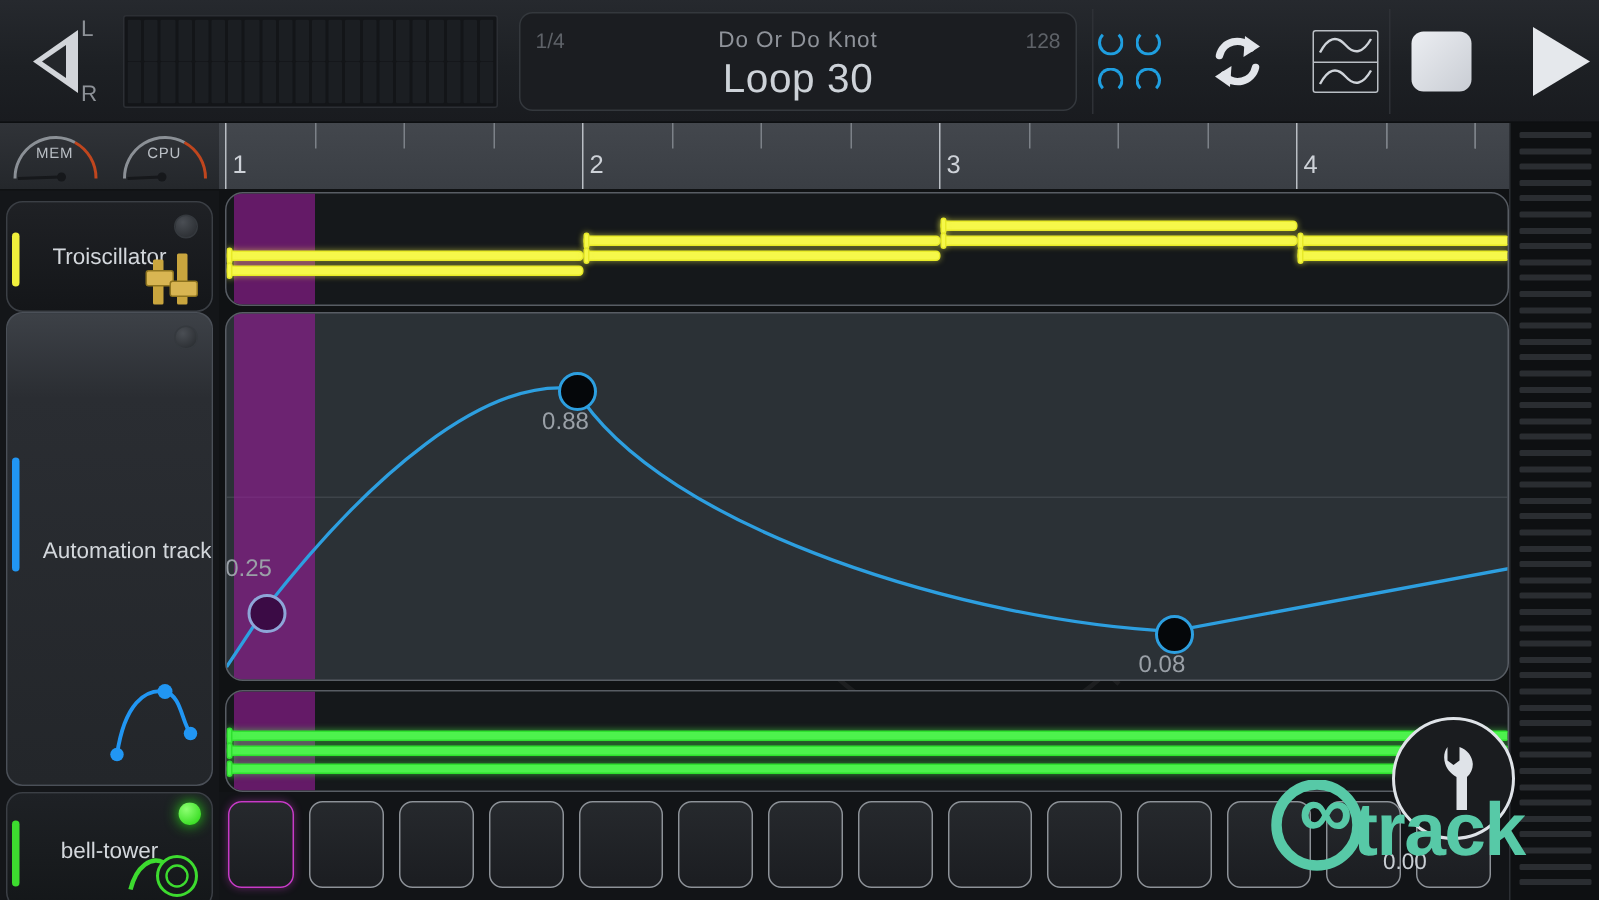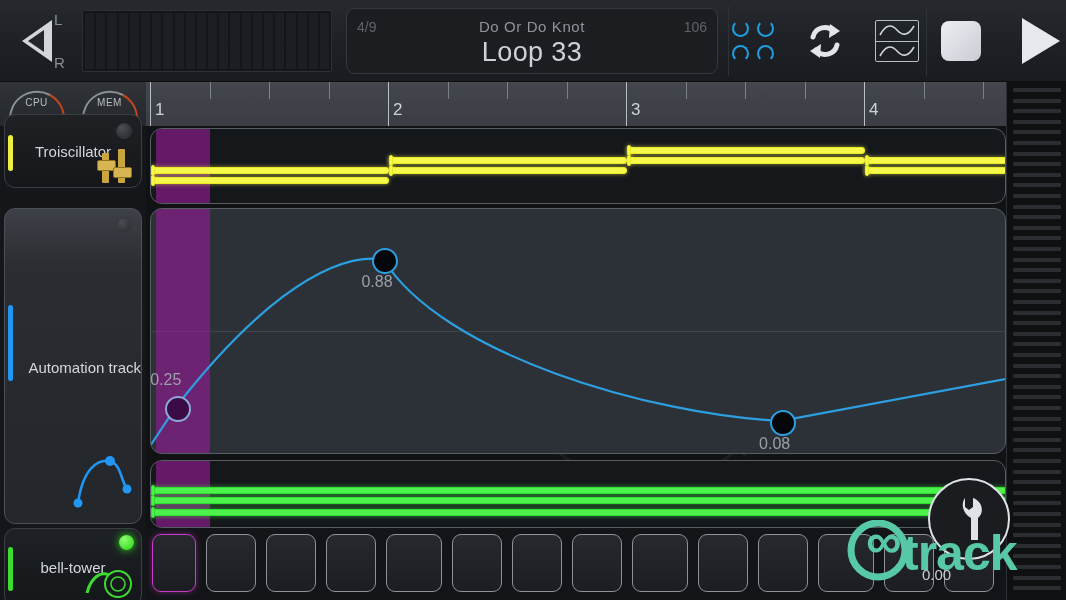--- a/index.html
+++ b/index.html
@@ -65,21 +65,21 @@
   .gauge span{position:relative;color:#b9bec4;font-size:10px;letter-spacing:.5px;z-index:2;top:-2px;}
 
   .track{position:absolute;left:4px;width:138px;border-radius:11px;box-sizing:border-box;overflow:hidden;}
   .track .accent{position:absolute;left:3px;width:5px;border-radius:3px;}
   .track .tname{position:absolute;left:0;right:0;text-align:center;color:#d3d7dc;font-size:15px;font-weight:300;line-height:17px;}
   .knob{position:absolute;right:9px;top:8px;width:14px;height:14px;border-radius:50%;
     background:radial-gradient(circle at 35% 30%,#4a4e54,#25282c);border:1px solid #35393e;}
   .led{position:absolute;right:7px;top:6px;width:15px;height:15px;border-radius:50%;
     background:radial-gradient(circle at 35% 30%,#8dff72,#21d40d);box-shadow:0 0 9px #2ae017;}
 
-  #trk-osc{top:32px;height:74px;background:linear-gradient(180deg,#1f2125,#141619);border:1px solid #3b3f45;}
+  #trk-osc{top:52px;height:74px;background:linear-gradient(180deg,#1f2125,#141619);border:1px solid #3b3f45;}
   #trk-auto{top:126px;height:316px;background:linear-gradient(180deg,#3d4147,#2a2d32 18%,#23262a);border:1px solid #4b5058;}
   #trk-bell{top:446px;height:78px;background:linear-gradient(180deg,#1e2125,#141719);border:1px solid #3b3f45;}
 
   .slider-ico{position:absolute;width:7px;background:#c9a53e;border-radius:1px;}
   .slider-knb{position:absolute;width:17px;height:9px;background:#d8b552;border-radius:2px;border:1px solid #8e741f;}
 
   
   .ruler{position:absolute;left:146px;top:82px;width:860px;height:44px;
     background:linear-gradient(180deg,#43474d,#3a3e44);border-bottom:1px solid #16181b;overflow:hidden;}
   .bar-tick{position:absolute;top:0;width:1px;height:44px;background:#b9bec4;}
@@ -186,24 +186,24 @@
           <div class="seg"></div>
           <div class="seg"></div>
           <div class="seg"></div>
           <div class="seg"></div>
           <div class="seg"></div>
           <div class="seg"></div>
         </div>
     </div>
 
     <div class="song-panel">
-      <div class="sig">4/9</div>
-      <div class="bpm">106</div>
+      <div class="sig">1/4</div>
+      <div class="bpm">128</div>
       <div class="proj">Do Or Do Knot</div>
-      <div class="loopname">Loop 33</div>
+      <div class="loopname">Loop 30</div>
     </div>
 
     <div class="vdiv" style="left:728px;"></div>
     <div class="vdiv" style="left:926px;"></div>
 
     <div class="tbtns">
       <div class="tbtn">
         <div class="quant">
             <i></i>
             <i></i>
@@ -245,33 +245,33 @@
     </div>
   </div>
 
   <div class="leftcol">
 
     <div class="gauges">
       <div class="gauge">
         <svg width="66" height="40" viewBox="0 0 66 40">
           <path d="M6 34 A27 27 0 0 1 46 10" stroke="#8b9096" stroke-width="2" fill="none"></path>
           <path d="M46 10 A27 27 0 0 1 60 34" stroke="#c0461e" stroke-width="2" fill="none"></path>
+          <line x1="8" y1="34" x2="36" y2="33" stroke="#16181b" stroke-width="2"></line>
+          <circle cx="37" cy="33" r="3" fill="#16181b"></circle>
+        </svg>
+        <span>MEM</span>
+      </div>
+      <div class="gauge">
+        <svg width="66" height="40" viewBox="0 0 66 40">
+          <path d="M6 34 A27 27 0 0 1 46 10" stroke="#8b9096" stroke-width="2" fill="none"></path>
+          <path d="M46 10 A27 27 0 0 1 60 34" stroke="#c0461e" stroke-width="2" fill="none"></path>
           <line x1="8" y1="34" x2="30" y2="33" stroke="#16181b" stroke-width="2"></line>
           <circle cx="31" cy="33" r="3" fill="#16181b"></circle>
         </svg>
         <span>CPU</span>
-      </div>
-      <div class="gauge">
-        <svg width="66" height="40" viewBox="0 0 66 40">
-          <path d="M6 34 A27 27 0 0 1 46 10" stroke="#8b9096" stroke-width="2" fill="none"></path>
-          <path d="M46 10 A27 27 0 0 1 60 34" stroke="#c0461e" stroke-width="2" fill="none"></path>
-          <line x1="8" y1="34" x2="36" y2="33" stroke="#16181b" stroke-width="2"></line>
-          <circle cx="37" cy="33" r="3" fill="#16181b"></circle>
-        </svg>
-        <span>MEM</span>
       </div>
     </div>
 
     <div class="track" id="trk-osc">
       <div class="accent" style="top:20px;height:36px;background:#f0ef3c;"></div>
       <div class="knob"></div>
       <div class="tname" style="top:28px;">Troiscillator</div>
       <div>
         <div class="slider-ico" style="left:97px;top:38px;height:30px;"></div>
         <div class="slider-knb" style="left:92px;top:45px;"></div>

